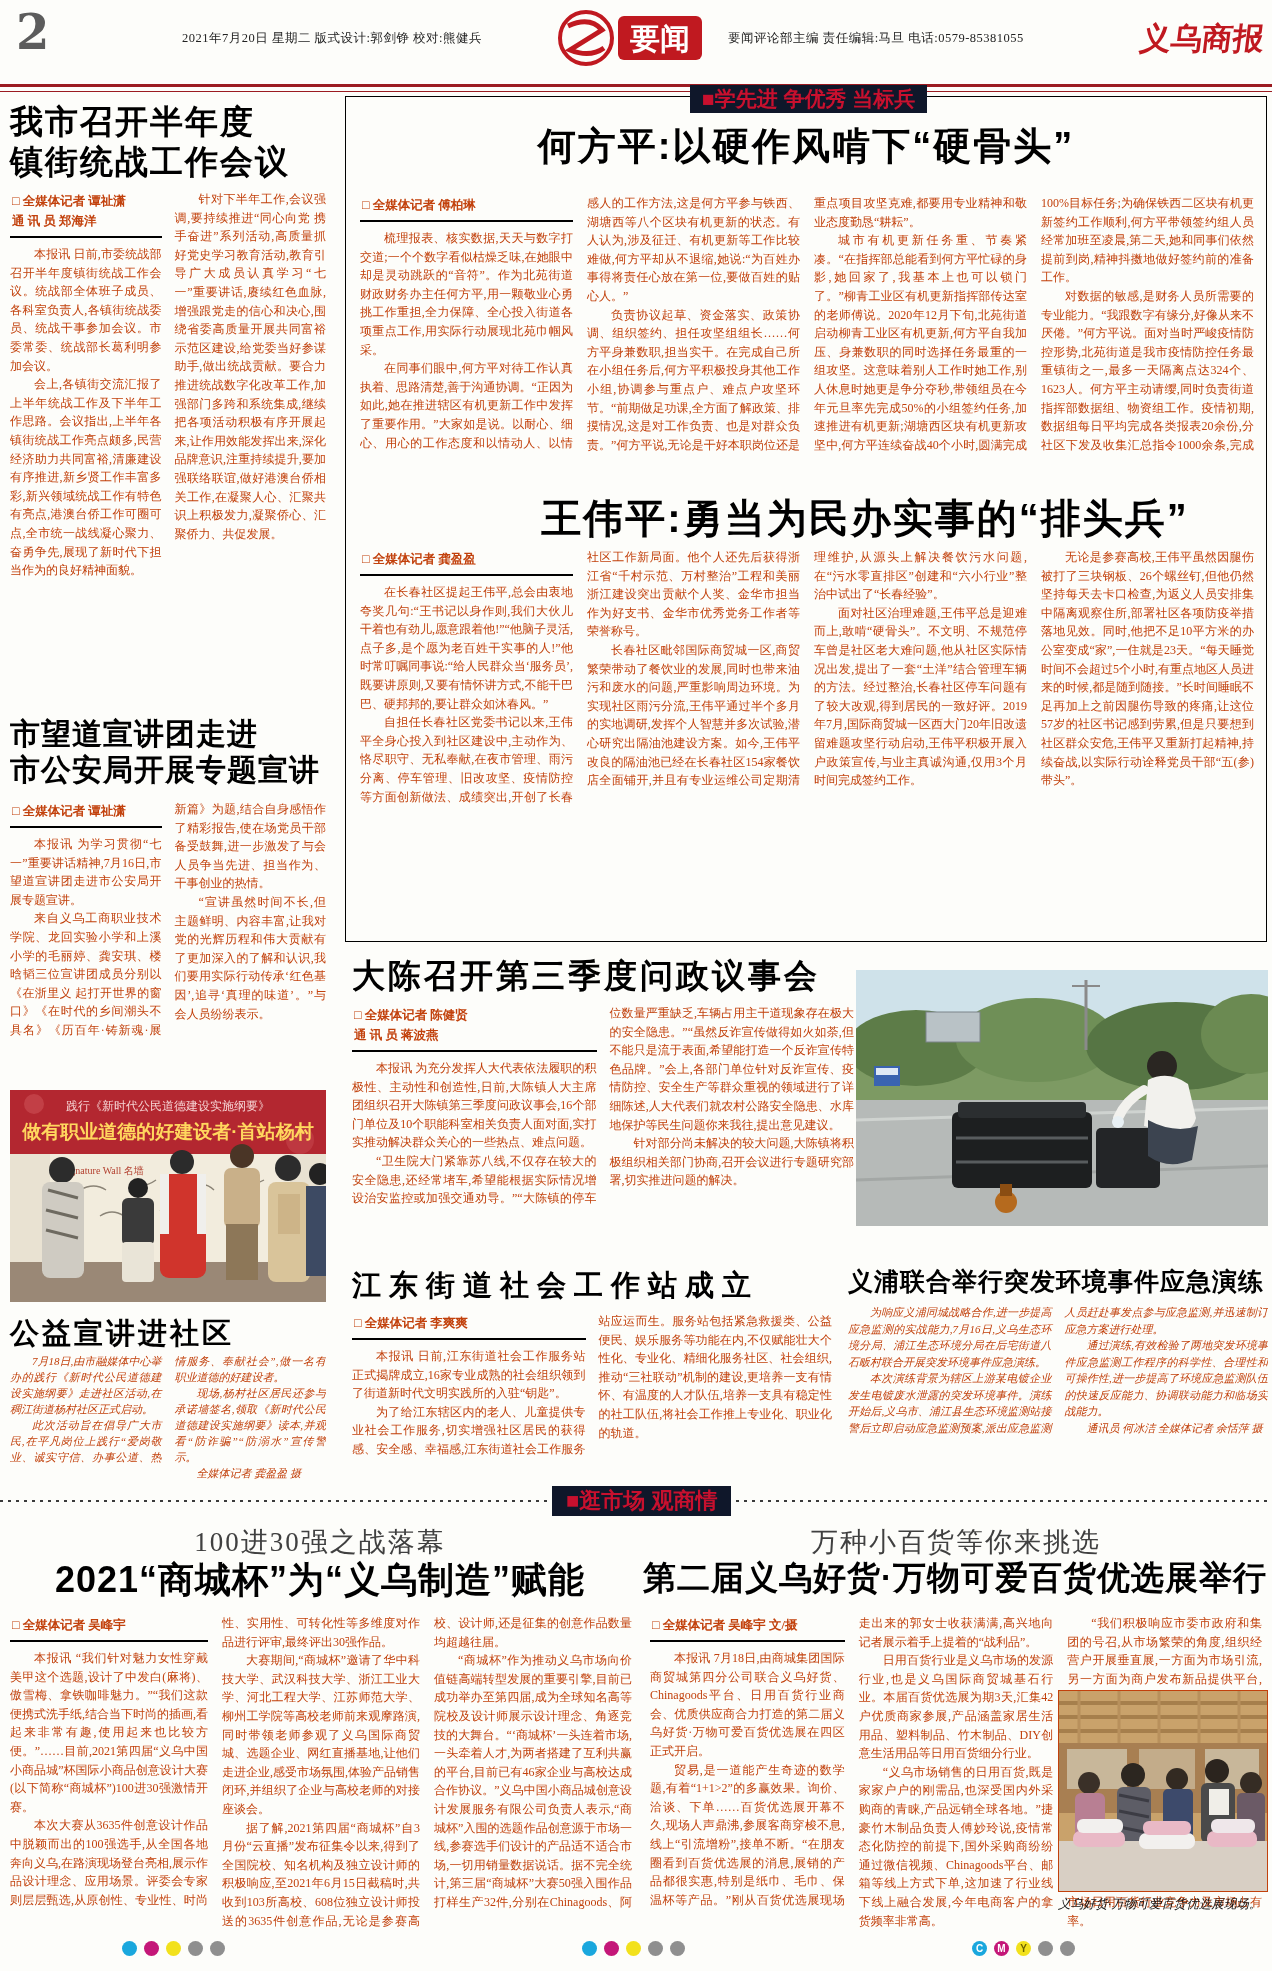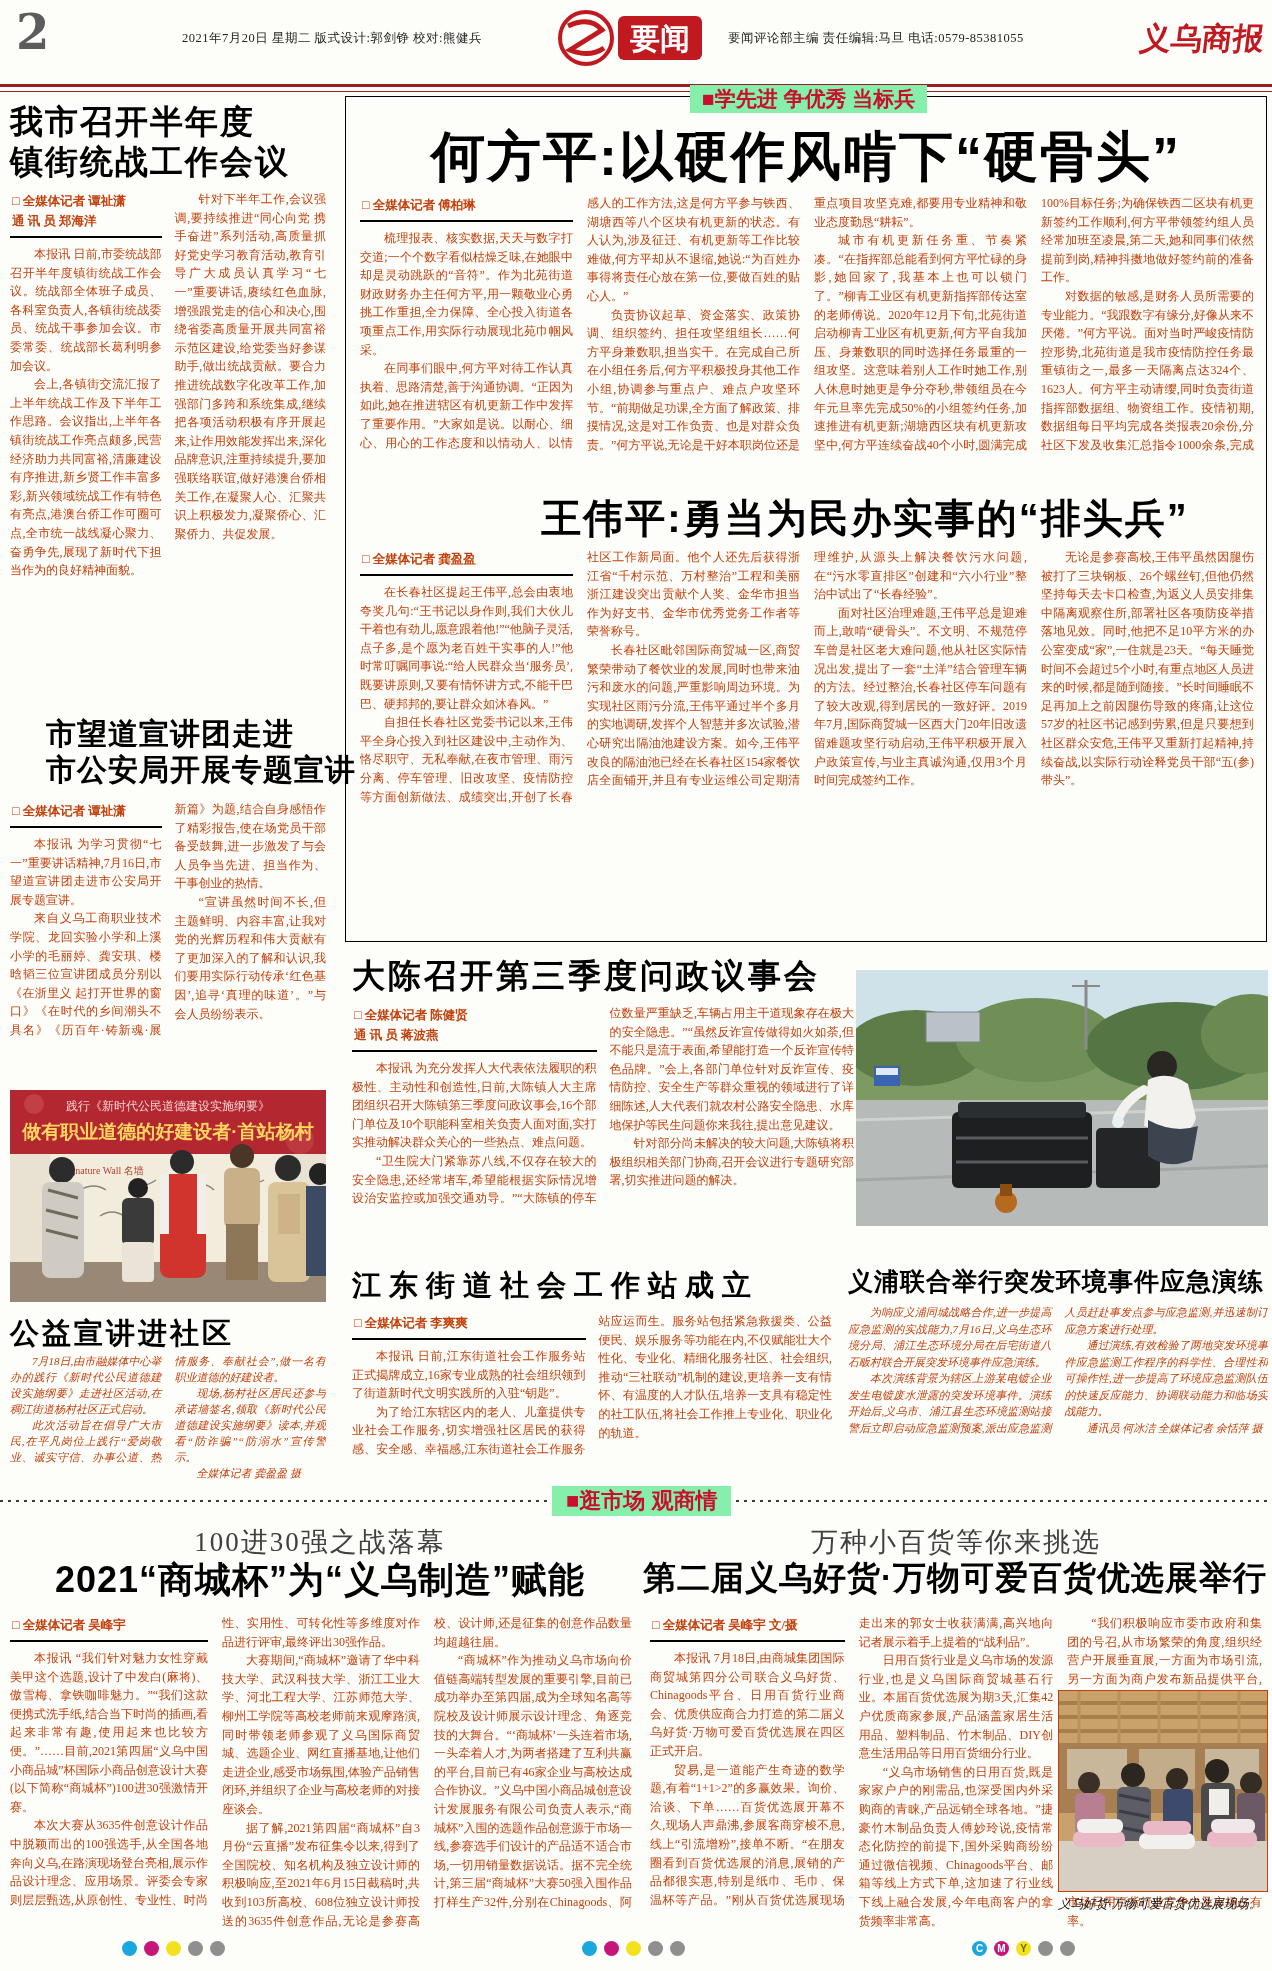--- a/index.html
+++ b/index.html
@@ -14,21 +14,21 @@
   .body-text { font-size:12px; line-height:1.55; text-align:justify; overflow:hidden; color:#c2410c; }
   .cols2 { column-count:2; column-gap:13px; }
   .cols3 { column-count:3; column-gap:14px; }
   .cols4 { column-count:4; column-gap:14px; }
   .para { text-indent:2em; margin:0; }
   .byline { font-weight:bold; font-size:12.5px; line-height:1.6; padding:1px 0 5px 2px;
             border-bottom:2px solid #000; margin-bottom:7px; break-inside:avoid; white-space:pre-line; }
   .kai { font-style:italic; }
   .kai .para { font-style:italic; }
   .tag { font-family:"Liberation Sans","DejaVu Sans",sans-serif; font-weight:bold;
-         color:#c8102e; background:#86efac; white-space:nowrap; }
+         color:#c8102e; background:#0f172a; white-space:nowrap; }
   .box { border:1.5px solid #000; }
   .rule-red { background:#9b1b21; }
   .dotted { height:2px; background-image:repeating-linear-gradient(90deg,#3a3a3a 0 3px,transparent 3px 8px); }
   .kicker { font-family:"Liberation Serif","DejaVu Serif",serif; color:#404040; letter-spacing:2px; }
   .masthead { font-weight:bold; color:#c01920; transform:skewX(-7deg);
               font-family:"DejaVu Serif","Liberation Serif",serif; }
   .meta-line { font-size:12.5px; color:#222; letter-spacing:.5px; font-family:"Liberation Serif",serif; }
   .pagenum { font-family:"DejaVu Serif",serif; font-weight:bold; color:#5c5c5c; }
   .caption { font-size:12.5px; line-height:1.4; text-align:justify; }
   .reg-dot { display:inline-block; width:15px; height:15px; border-radius:50%; margin-right:7px;
@@ -64,21 +64,21 @@
   <div class="abs body-text cols2" style="left:10px;top:190px;width:316px;height:512px;">
     <div class="byline">□ 全媒体记者 谭祉潇
 通  讯  员 郑海洋</div>
     <div>
         <p class="para">本报讯 日前,市委统战部召开半年度镇街统战工作会议。统战部全体班子成员、各科室负责人,各镇街统战委员、统战干事参加会议。市委常委、统战部长葛利明参加会议。</p>
         <p class="para">会上,各镇街交流汇报了上半年统战工作及下半年工作思路。会议指出,上半年各镇街统战工作亮点颇多,民营经济助力共同富裕,清廉建设有序推进,新乡贤工作丰富多彩,新兴领域统战工作有特色有亮点,港澳台侨工作可圈可点,全市统一战线凝心聚力、奋勇争先,展现了新时代下担当作为的良好精神面貌。</p>
         <p class="para">针对下半年工作,会议强调,要持续推进“同心向党 携手奋进”系列活动,高质量抓好党史学习教育活动,教育引导广大成员认真学习“七一”重要讲话,赓续红色血脉,增强跟党走的信心和决心,围绕省委高质量开展共同富裕示范区建设,给党委当好参谋助手,做出统战贡献。要合力推进统战数字化改革工作,加强部门多跨和系统集成,继续把各项活动积极有序开展起来,让作用效能发挥出来,深化品牌意识,注重持续提升,要加强联络联谊,做好港澳台侨相关工作,在凝聚人心、汇聚共识上积极发力,凝聚侨心、汇聚侨力、共促发展。</p>
       </div>
   </div>
 
-  <div class="abs hl" style="left:10px;top:716px;width:320px;font-size:30px;letter-spacing:1px;margin-left:36px;">市望道宣讲团走进
+  <div class="abs hl" style="left:10px;top:716px;width:320px;font-size:30px;letter-spacing:1px;">市望道宣讲团走进
 市公安局开展专题宣讲</div>
 
   <div class="abs body-text cols2" style="left:10px;top:800px;width:316px;height:282px;">
     <div class="byline">□ 全媒体记者 谭祉潇</div>
     <div>
         <p class="para">本报讯 为学习贯彻“七一”重要讲话精神,7月16日,市望道宣讲团走进市公安局开展专题宣讲。</p>
         <p class="para">来自义乌工商职业技术学院、龙回实验小学和上溪小学的毛丽婷、龚安琪、楼晗韬三位宣讲团成员分别以《在浙里义 起打开世界的窗口》《在时代的乡间潮头不具名》《历百年·铸新魂·展新篇》为题,结合自身感悟作了精彩报告,使在场党员干部备受鼓舞,进一步激发了与会人员争当先进、担当作为、干事创业的热情。</p>
         <p class="para">“宣讲虽然时间不长,但主题鲜明、内容丰富,让我对党的光辉历程和伟大贡献有了更加深入的了解和认识,我们要用实际行动传承‘红色基因’,追寻‘真理的味道’。”与会人员纷纷表示。</p>
       </div>
   </div>
@@ -124,21 +124,21 @@
         <p class="para">7月18日,由市融媒体中心举办的践行《新时代公民道德建设实施纲要》走进社区活动,在稠江街道杨村社区正式启动。</p>
         <p class="para">此次活动旨在倡导广大市民,在平凡岗位上践行“爱岗敬业、诚实守信、办事公道、热情服务、奉献社会”,做一名有职业道德的好建设者。</p>
         <p class="para">现场,杨村社区居民还参与承诺墙签名,领取《新时代公民道德建设实施纲要》读本,并观看“防诈骗”“防溺水”宣传警示。</p>
         <p class="para">全媒体记者 龚盈盈 摄</p>
       </div>
   </div>
 
   <div class="abs box" style="left:345px;top:96px;width:922px;height:846px;"></div>
   <div class="abs tag" style="left:690px;top:85px;font-size:21px;padding:0 12px;">■学先进 争优秀 当标兵</div>
 
-  <div class="abs hl center" style="left:345px;top:124px;width:922px;font-size:54px;letter-spacing:2px;">何方平:以硬作风啃下“硬骨头”</div>
+  <div class="abs hl center" style="left:345px;top:124px;width:922px;font-size:38px;letter-spacing:2px;">何方平:以硬作风啃下“硬骨头”</div>
 
   <div class="abs body-text cols4" style="left:360px;top:194px;width:894px;height:268px;">
     <div class="byline">□ 全媒体记者 傅柏琳</div>
     <div>
         <p class="para">梳理报表、核实数据,天天与数字打交道;一个个数字看似枯燥乏味,在她眼中却是灵动跳跃的“音符”。作为北苑街道财政财务办主任何方平,用一颗敬业心勇挑工作重担,全力保障、全心投入街道各项重点工作,用实际行动展现北苑巾帼风采。</p>
         <p class="para">在同事们眼中,何方平对待工作认真执着、思路清楚,善于沟通协调。“正因为如此,她在推进辖区有机更新工作中发挥了重要作用。”大家如是说。以耐心、细心、用心的工作态度和以情动人、以情感人的工作方法,这是何方平参与铁西、湖塘西等八个区块有机更新的状态。有人认为,涉及征迁、有机更新等工作比较难做,何方平却从不退缩,她说:“为百姓办事得将责任心放在第一位,要做百姓的贴心人。”</p>
         <p class="para">负责协议起草、资金落实、政策协调、组织签约、担任攻坚组组长……何方平身兼数职,担当实干。在完成自己所在小组任务后,何方平积极投身其他工作小组,协调参与重点户、难点户攻坚环节。“前期做足功课,全方面了解政策、排摸情况,这是对工作负责、也是对群众负责。”何方平说,无论是干好本职岗位还是重点项目攻坚克难,都要用专业精神和敬业态度勤恳“耕耘”。</p>
         <p class="para">城市有机更新任务重、节奏紧凑。“在指挥部总能看到何方平忙碌的身影,她回家了,我基本上也可以锁门了。”柳青工业区有机更新指挥部传达室的老师傅说。2020年12月下旬,北苑街道启动柳青工业区有机更新,何方平自我加压、身兼数职的同时选择任务最重的一组攻坚。这意味着别人工作时她工作,别人休息时她更是争分夺秒,带领组员在今年元旦率先完成50%的小组签约任务,加速推进有机更新;湖塘西区块有机更新攻坚中,何方平连续奋战40个小时,圆满完成100%目标任务;为确保铁西二区块有机更新签约工作顺利,何方平带领签约组人员经常加班至凌晨,第二天,她和同事们依然提前到岗,精神抖擞地做好签约前的准备工作。</p>
         <p class="para">对数据的敏感,是财务人员所需要的专业能力。“我跟数字有缘分,好像从来不厌倦。”何方平说。面对当时严峻疫情防控形势,北苑街道是我市疫情防控任务最重镇街之一,最多一天隔离点达324个、1623人。何方平主动请缨,同时负责街道指挥部数据组、物资组工作。疫情初期,数据组每日平均完成各类报表20余份,分社区下发及收集汇总指令1000余条,完成系统数据录入1700余条。遇到紧急情况,她带领团队彻夜加班,并安排其他人次日补休,她只是在办公室打个盹又继续投入忙碌的工作中。在这场看不见硝烟的“战斗”中,何方平从未缺席。</p>
       </div>

